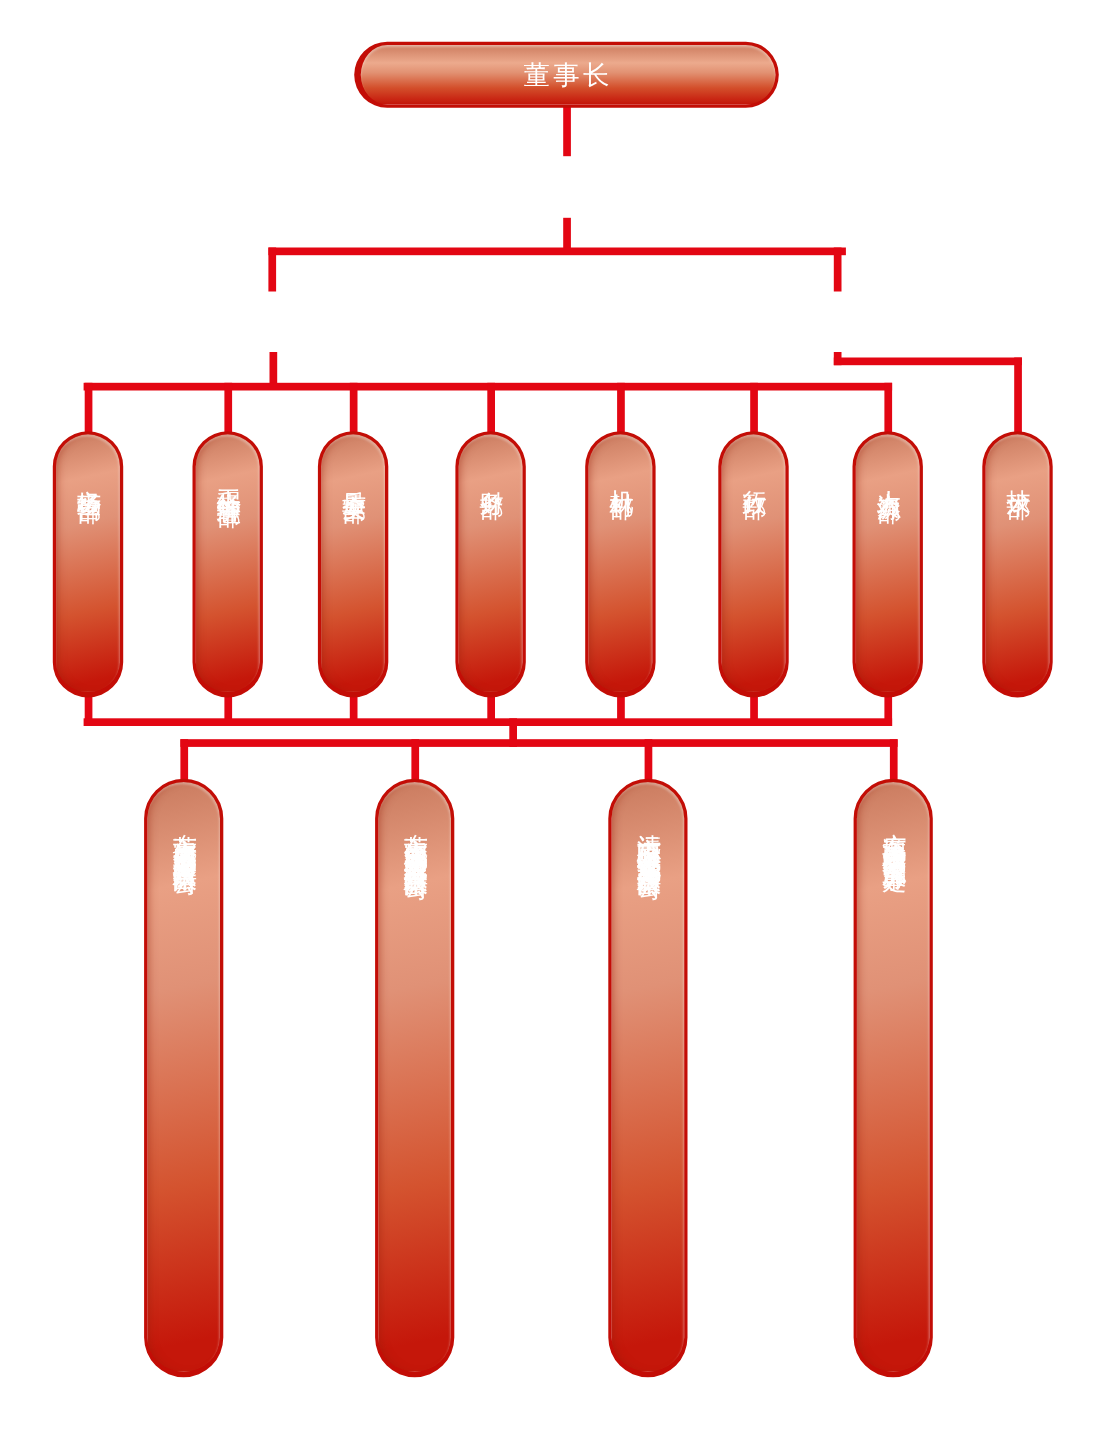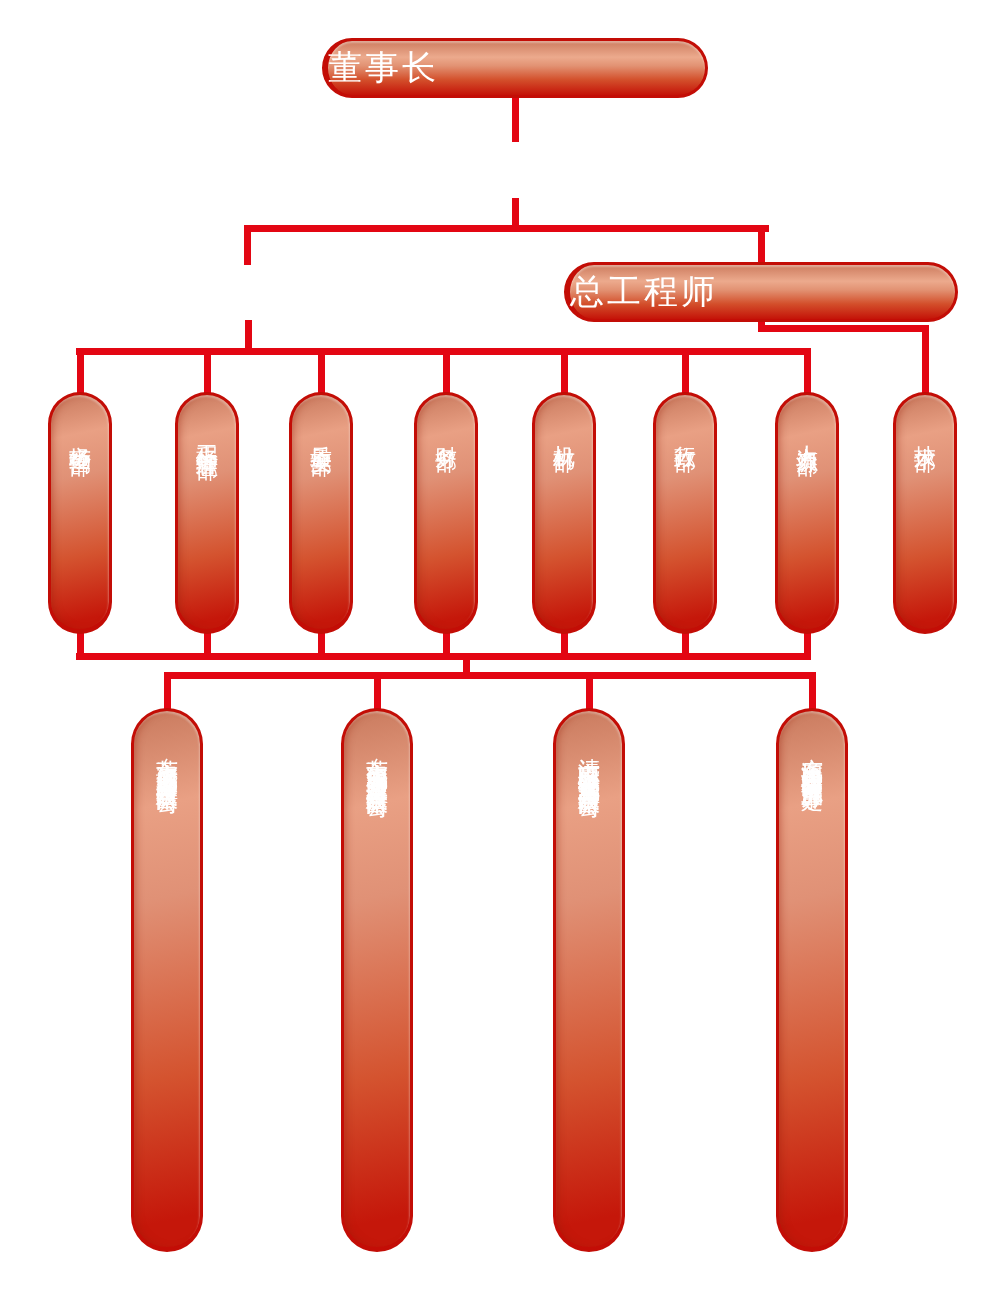--- a/index.html
+++ b/index.html
@@ -9,22 +9,22 @@
   }
   
   .ln { position:absolute; background:#e30613; }
   
   .pill {
     position:absolute; border-radius:999px; box-sizing:border-box;
     border:3px solid #c30d06; color:#ffffff;
   }
   
   .pill-h {
-    display:flex; align-items:center; justify-content:flex-start;
-    font-size:34px; letter-spacing:3px;
+    display:flex; align-items:center; justify-content:center;
+    font-size:24px; letter-spacing:3px;
     border-left-width:6px;
     background:linear-gradient(180deg,#cd7c5f 0%,#ecaa8d 30%,#e29273 46%,#d34f2b 72%,#c41308 100%);
     box-shadow:inset 0 2px 2px rgba(255,255,255,.35);
   }
   
   .pill-v {
     border-bottom-width:5px;
     background:linear-gradient(168deg,#c97a5e 0%,#e9a084 18%,#e09176 35%,#d4532f 68%,#c5170a 94%);
     box-shadow:inset -1px 2px 2px rgba(255,255,255,.3), inset 5px 0 8px -4px rgba(150,25,8,.5);
   }
@@ -75,23 +75,20 @@
   <div class="ln" style="left:374px;top:672px;width:7px;height:40px;"></div>
   <div class="ln" style="left:586px;top:672px;width:7px;height:40px;"></div>
   <div class="ln" style="left:809px;top:672px;width:7px;height:40px;"></div>
 
   <div class="pill pill-h" style="left:322px;top:38px;width:386px;height:60px;">
     <span>董事长</span>
   </div>
 
 
 
-  <div class="pill pill-h" style="left:564px;top:262px;width:394px;height:60px;">
-    <span>总工程师</span>
-  </div>
 
   <div class="pill pill-v" style="left:48px;top:392px;width:64px;height:242px;">
     <span class="vtext vtext-dept">市场经营部</span>
   </div>
   <div class="pill pill-v" style="left:175px;top:392px;width:64px;height:242px;">
     <span class="vtext vtext-dept">工程经济管理部</span>
   </div>
   <div class="pill pill-v" style="left:289px;top:392px;width:64px;height:242px;">
     <span class="vtext vtext-dept">质量安全部</span>
   </div>

